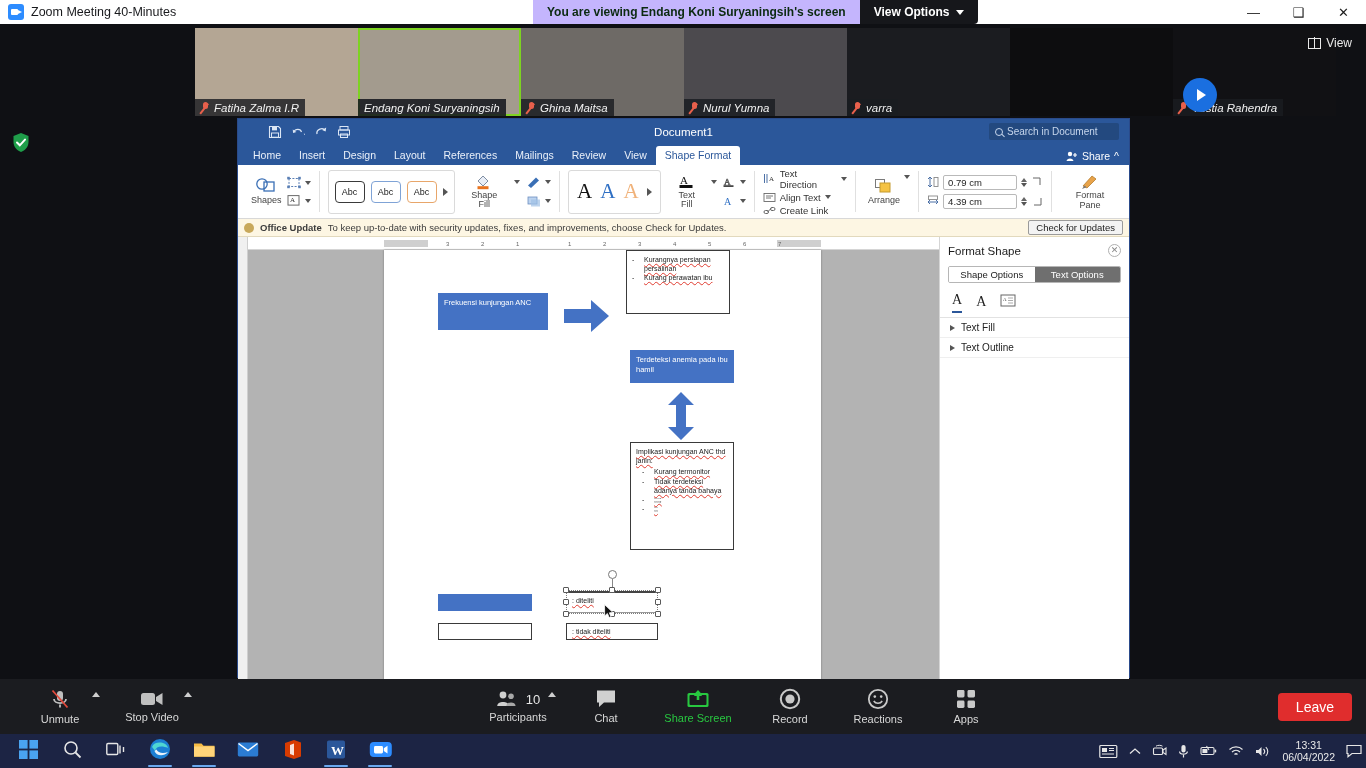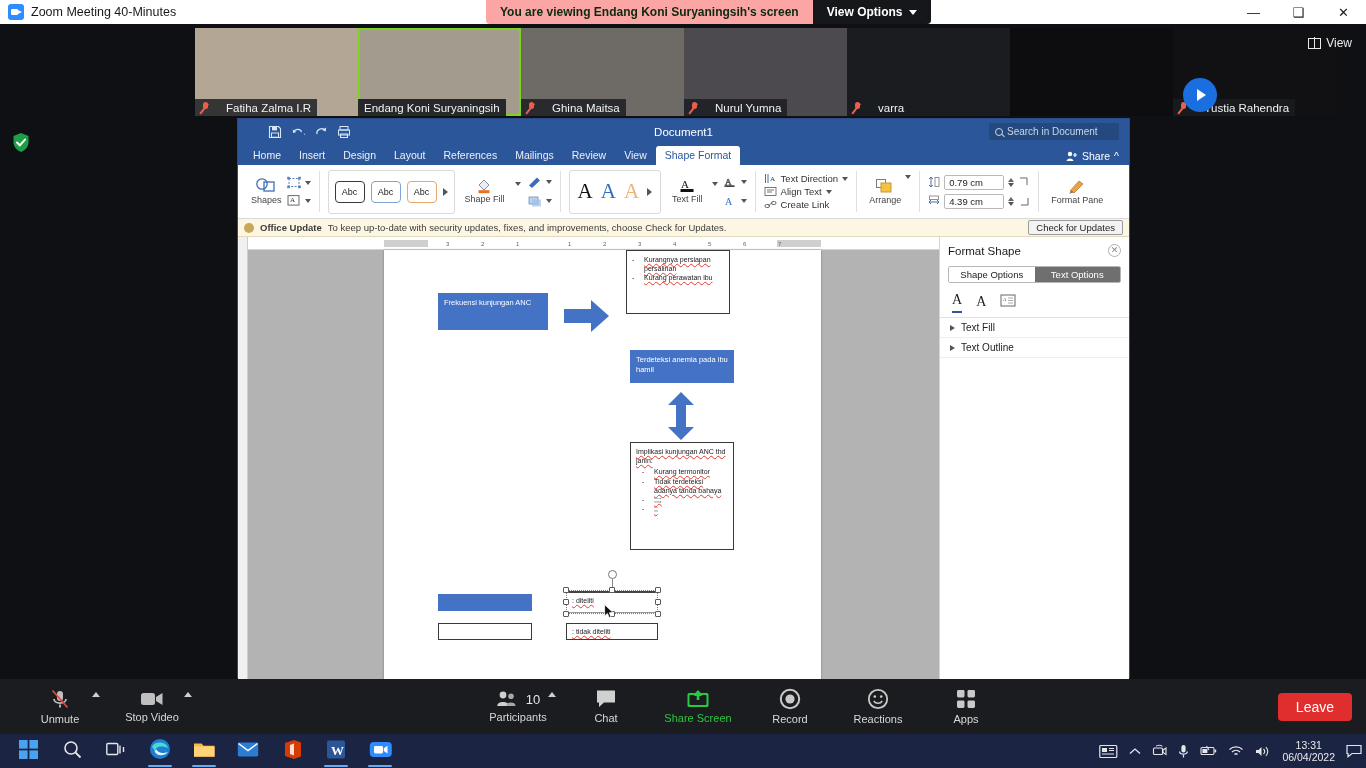--- a/index.html
+++ b/index.html
@@ -30,22 +30,22 @@
     border-top: 2px solid transparent; border-bottom: 2px solid transparent;
     border-left: 4px solid #fff;
   }
   .zt-title { font-size: 12.5px; color: #18191c; white-space: nowrap; }
 
   .viewing-banner {
     position: absolute; left: 486px; top: 0px; height: 24px;
     display: flex; align-items: stretch; border-radius: 0 0 4px 4px; overflow: hidden;
   }
   .vb-green {
-    background: #fca5a5; color: #0b2a10; font-size: 12px; font-weight: bold;
-    display: flex; align-items: center; padding: 0 14px; white-space: nowrap;
+    background: #c4b5fd; color: #0b2a10; font-size: 12px; font-weight: bold;
+    display: flex; align-items: center; padding: 0 14px; white-space: nowrap; margin-left: 47px;
   }
   .vb-dark {
     background: #16171b; color: #ffffff; font-size: 12px; font-weight: bold;
     display: flex; align-items: center; gap: 6px; padding: 0 14px; white-space: nowrap;
   }
   .caret-down {
     width: 0; height: 0; border-left: 4px solid transparent; border-right: 4px solid transparent;
     border-top: 5px solid #fff;
   }
 
@@ -59,22 +59,23 @@
   .video-strip {
     position: absolute; left: 0; top: 24px; width: 1366px; height: 655px;
     background: #0f1014;
   }
   .tiles { position: absolute; left: 195px; top: 4px; display: flex; }
   .tile { position: relative; width: 163px; height: 88px; overflow: hidden; background: #20222a; }
   .tile.active { outline: 2px solid #7ed321; outline-offset: -2px; }
   .tile-name {
     position: absolute; left: 0; bottom: 0; height: 17px;
     background: rgba(26,28,33,0.82); color: #f2f2f2; font-size: 11.5px;
-    display: flex; align-items: center; gap: 16px; padding: 0 6px; white-space: nowrap;
+    display: flex; align-items: center; gap: 4px; padding: 0 6px; white-space: nowrap;
     max-width: 163px;
+    font-style: italic;
   }
   .tile.active .tile-name { background: rgba(26,28,33,0.9); }
   .mic-off {
     position: relative; width: 9px; height: 13px; flex: none;
   }
   .mic-off::before {
     content: ""; position: absolute; left: 2px; top: 1px; width: 5px; height: 7px;
     border-radius: 3px; background: #e8604c;
   }
   .mic-off::after {
@@ -172,21 +173,21 @@
   }
   .wordart-gallery {
     display: flex; align-items: center; gap: 8px; border: 1px solid #dadada;
     border-radius: 3px; padding: 4px 8px; height: 44px;
   }
   .wa { font-size: 21px; font-family: "Liberation Serif", serif; line-height: 1; }
   .tri-r { width: 0; height: 0; border-top: 4px solid transparent; border-bottom: 4px solid transparent; border-left: 5px solid #555; }
   .tri-dn { width: 0; height: 0; border-left: 3px solid transparent; border-right: 3px solid transparent; border-top: 4px solid #555; }
   .minirow { display: flex; align-items: center; gap: 4px; font-size: 9.5px; color: #333; padding: 1px 0; }
   .sizebox {
-    width: 60px; height: 15px; border: 1px solid #b9b9b9; border-radius: 2px;
+    width: 74px; height: 15px; border: 1px solid #b9b9b9; border-radius: 2px;
     font-size: 9.5px; color: #222; display: flex; align-items: center; padding-left: 4px;
     background: #fff;
   }
   .spin { display: flex; flex-direction: column; gap: 1px; }
 
   .msgbar {
     height: 18px; background: #fdf6e3; border-bottom: 1px solid #e2d9bd;
     display: flex; align-items: center; padding: 0 6px; gap: 6px;
     font-size: 9.5px; color: #3b3b3b;
   }

